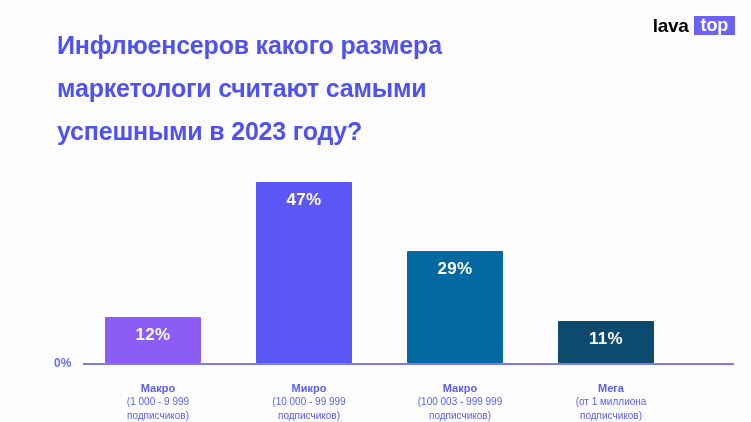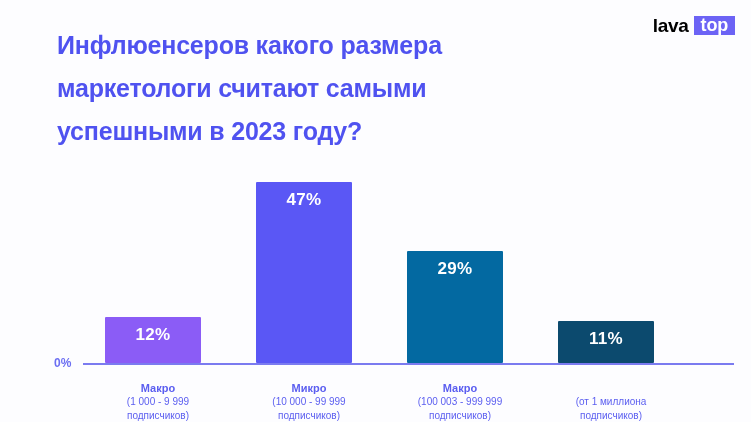--- a/index.html
+++ b/index.html
@@ -193,19 +193,20 @@
         <span class="cat-range">(100 003 - 999 999
 подписчиков)</span>
       </div>
     </div>
 
     <div class="bar-group" id="group-3" style="left:536px;">
       <div class="bar" id="bar-3" style="height: 42.3077px; background: #0c4a6e;">
         <span class="bar-value">11%</span>
       </div>
       <div class="cat-labels">
+        <span class="cat-name">Мега</span>
         <span class="cat-range">(от 1 миллиона
 подписчиков)</span>
       </div>
     </div>
 
   </div>
 </div>
 
 </body></html>

